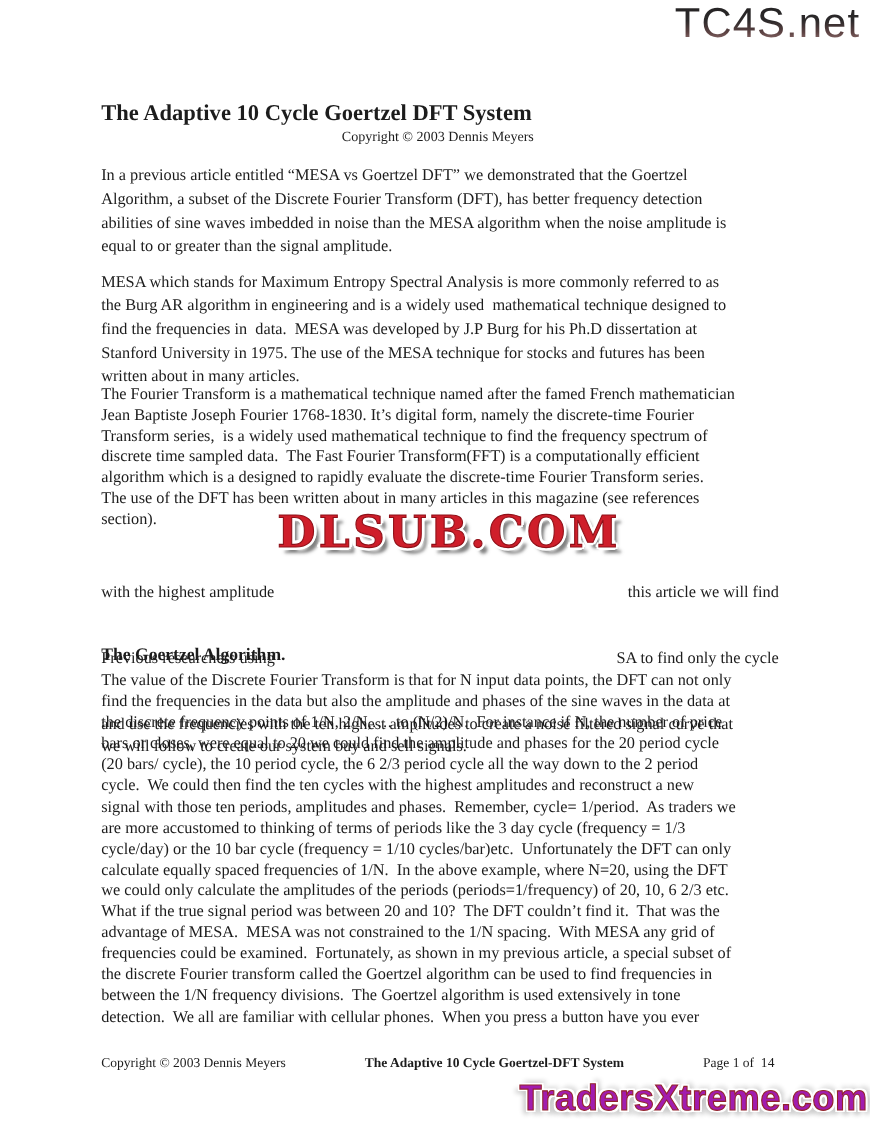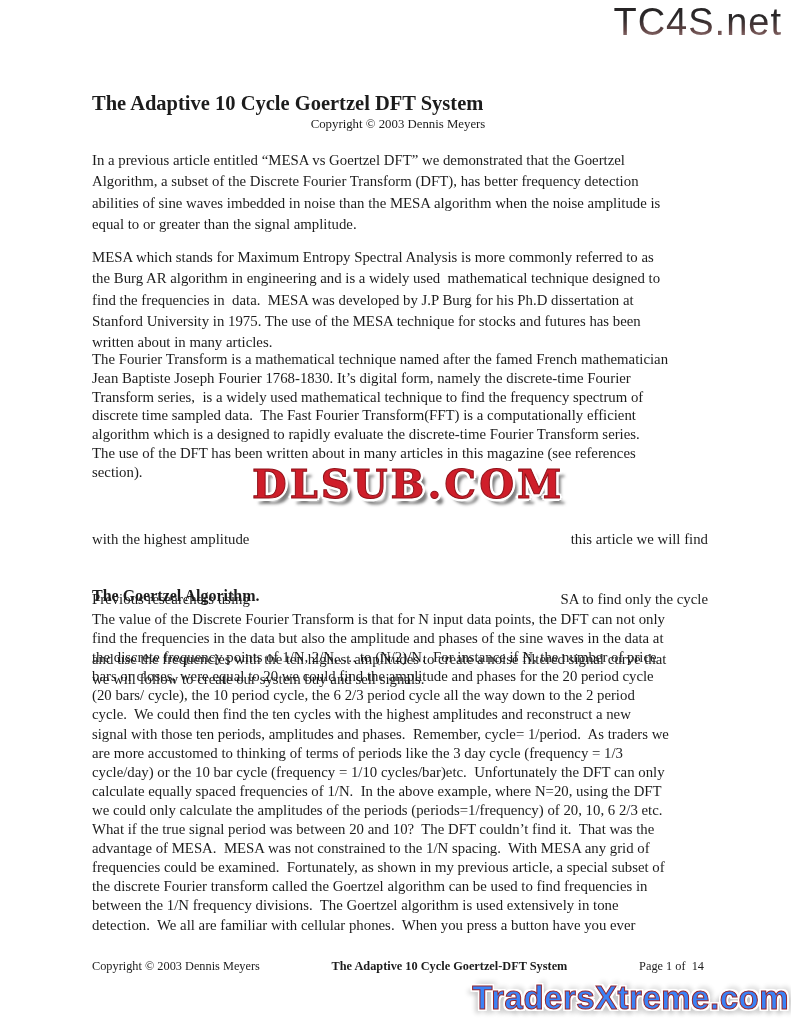--- a/index.html
+++ b/index.html
@@ -55,21 +55,21 @@
     display:flex; justify-content:space-between; align-items:baseline;
     font-size:12.3px; white-space:pre;
   }
   .footer .center { font-weight:bold; }
 
   
   .txtreme {
     position:absolute; right:2px; top:979px;
     font-family:"Liberation Sans", sans-serif; font-weight:bold;
     font-size:33px; line-height:1.15; letter-spacing:0.5px;
-    color:#3b82f6; -webkit-text-stroke:1px #93242c;
+    color:#a21caf; -webkit-text-stroke:1px #93242c;
     text-shadow:
       -2px 0 0 #ffffff, 2px 0 0 #ffffff, 0 -2px 0 #ffffff, 0 2px 0 #ffffff,
       -2px -2px 0 #ffffff, 2px -2px 0 #ffffff, -2px 2px 0 #ffffff, 2px 2px 0 #ffffff,
       4px 4px 5px #c2c2c2, -4px 4px 5px #c2c2c2, 4px -4px 5px #d0d0d0;
   }
 </style>
 </head>
 <body>
 
 <div class="page">

